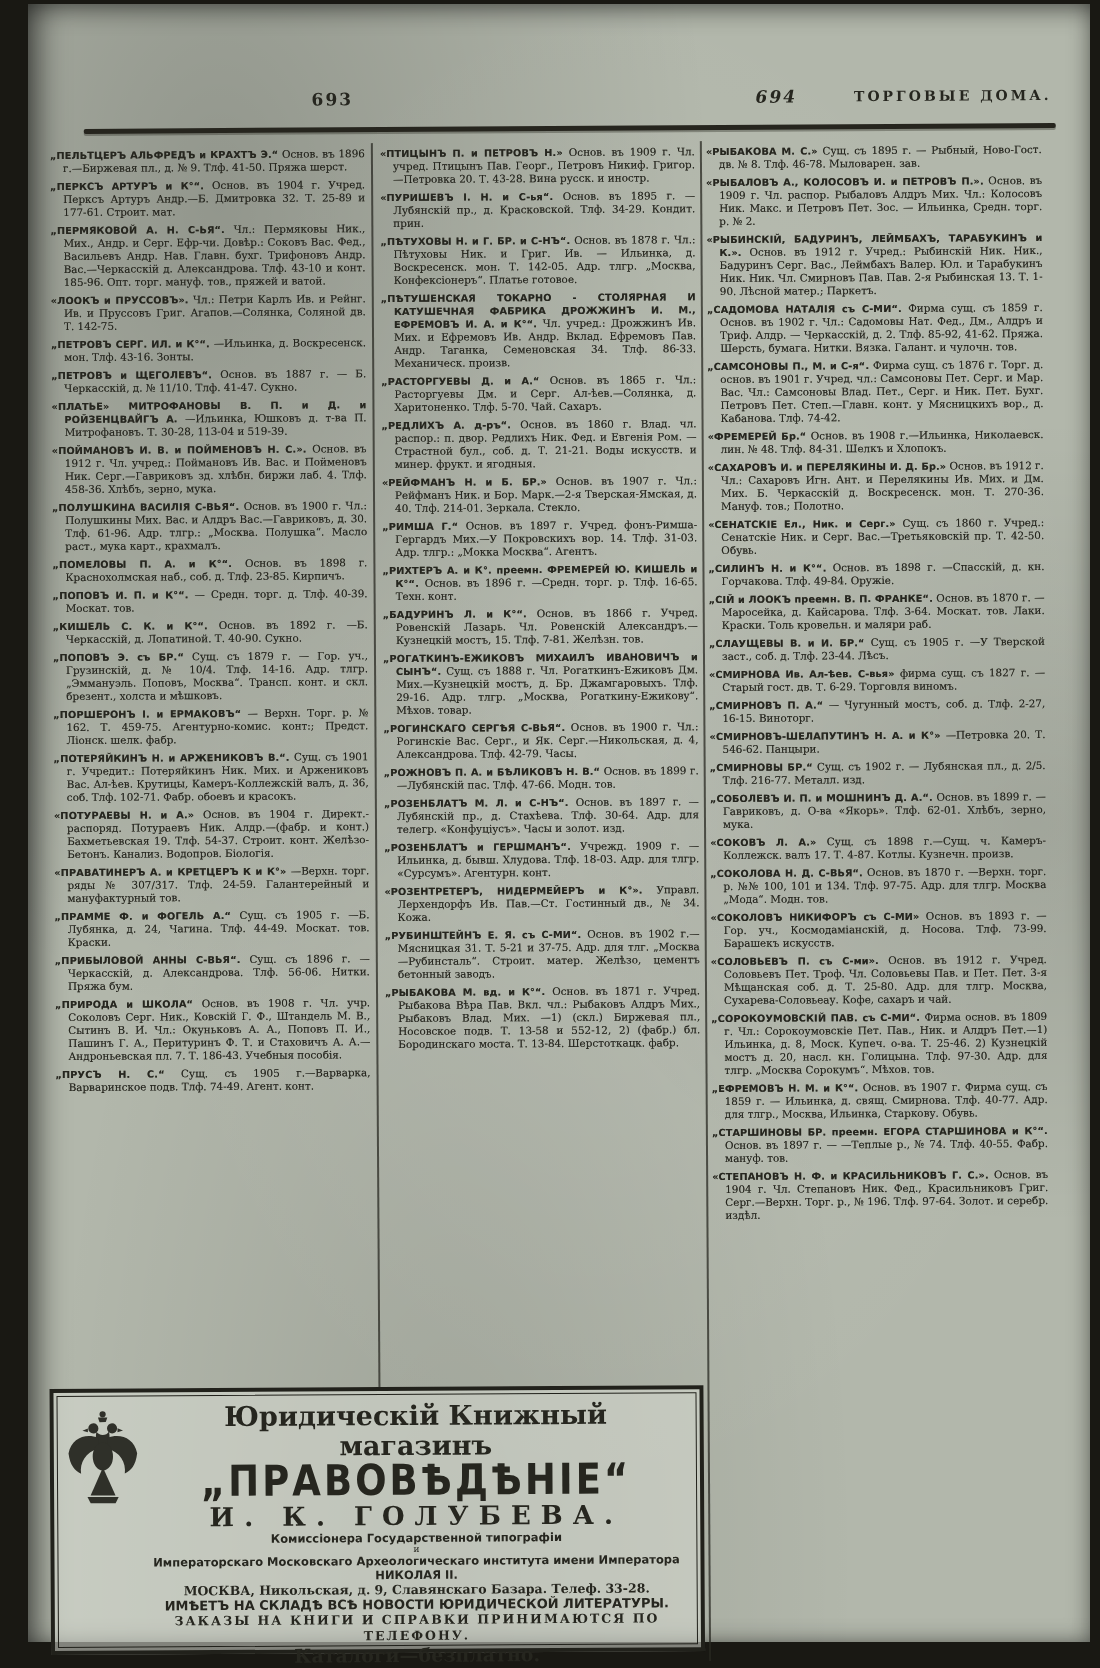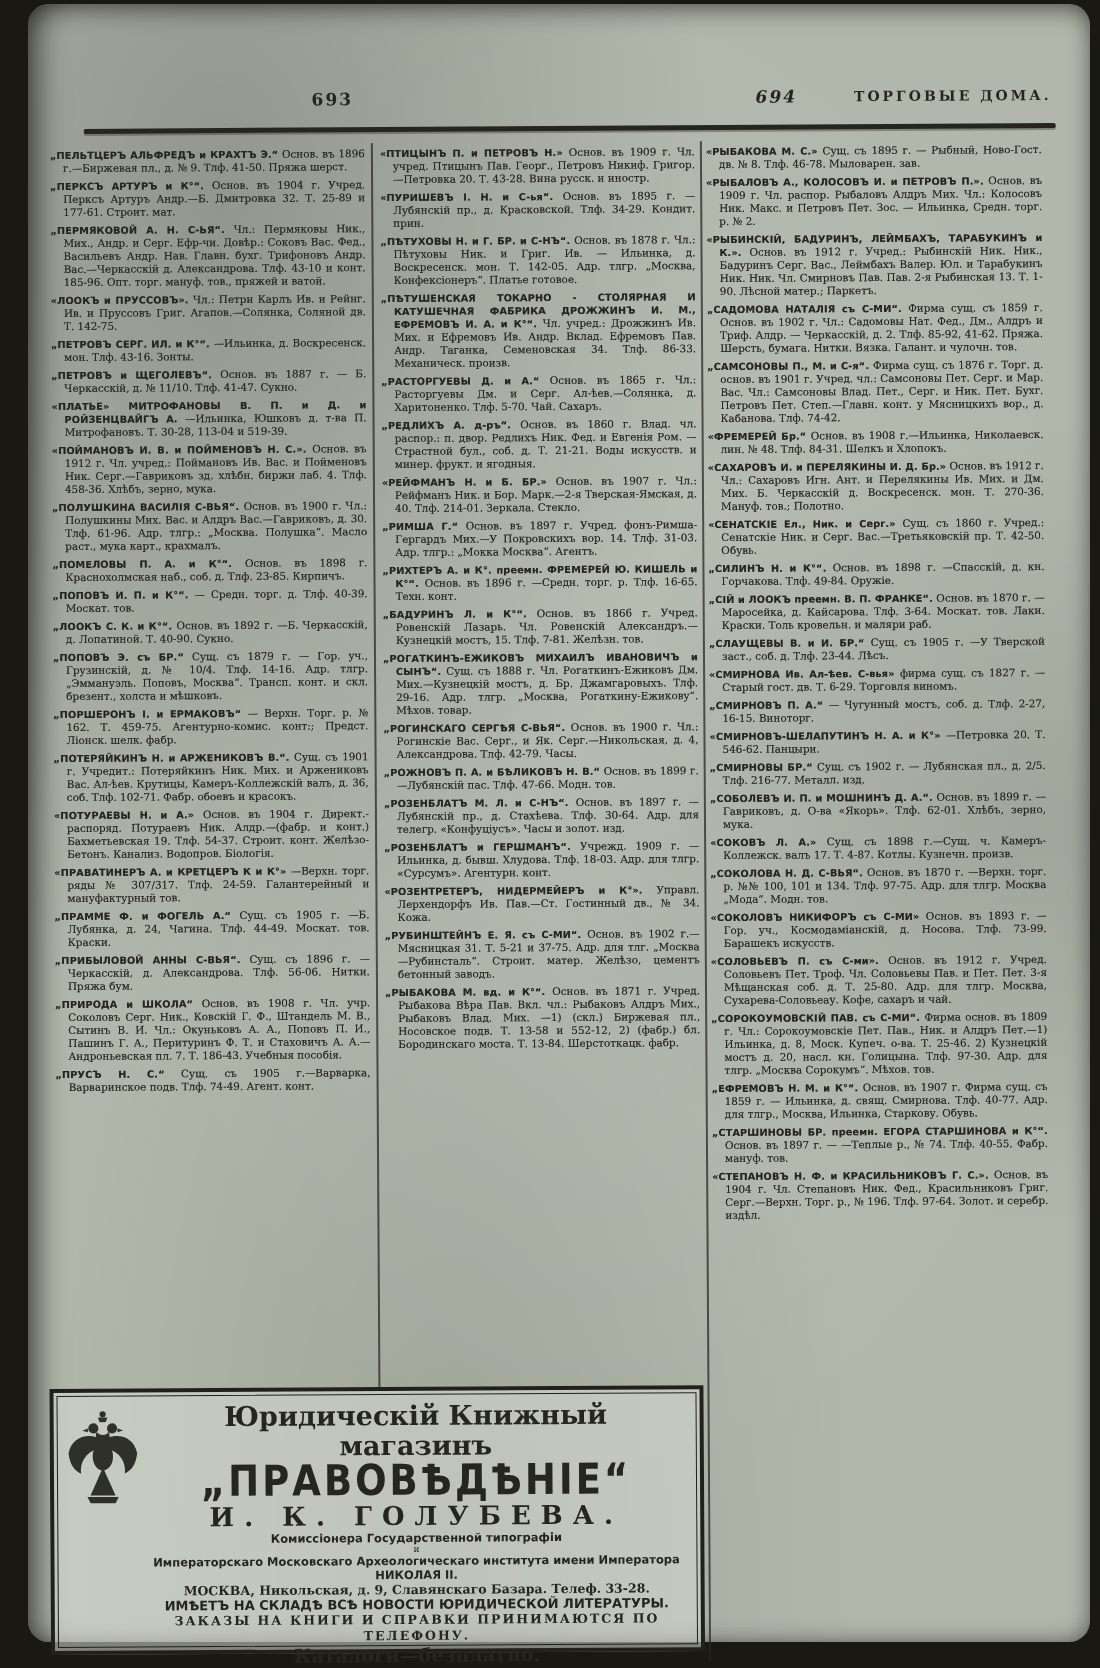--- a/index.html
+++ b/index.html
@@ -7,21 +7,21 @@
         font-family:"DejaVu Serif",serif;}
   .paper{position:absolute;left:28px;top:4px;right:10px;bottom:26px;
          background:#b2b7ab;
          background-image:
            radial-gradient(ellipse at 18% 12%, rgba(0,0,0,0.18), rgba(0,0,0,0) 40%),
            radial-gradient(ellipse at 95% 50%, rgba(0,0,0,0.10), rgba(0,0,0,0) 35%),
            radial-gradient(ellipse at 55% 45%, rgba(255,255,255,0.10), rgba(0,0,0,0) 60%),
            radial-gradient(ellipse at 40% 95%, rgba(0,0,0,0.10), rgba(0,0,0,0) 45%);
          box-shadow:inset 22px 0 30px -12px rgba(0,0,0,0.55),
                     inset 0 14px 26px -10px rgba(0,0,0,0.45),
-                    inset -10px -8px 22px -10px rgba(0,0,0,0.35);border-radius:21px;}
+                    inset -10px -8px 22px -10px rgba(0,0,0,0.35);}
   .tilt{position:absolute;left:0;top:0;right:0;bottom:0;transform:rotate(-0.35deg);
         color:#26261f;}
   .pgnum{position:absolute;top:84px;font-size:17px;font-weight:bold;letter-spacing:2px;}
   .pg-left{left:288px;} .pg-right{left:732px;font-style:italic;}
   .running-title{position:absolute;top:86px;right:34px;font-size:14px;font-weight:bold;
         letter-spacing:3px;}
   .head-rule{position:absolute;left:60px;right:30px;top:122px;height:5px;
         background:#26251e;border-radius:2px;box-shadow:0 2px 0 rgba(38,37,30,0.35);}
   .col{position:absolute;top:142px;overflow:hidden;text-align:justify;
        font-size:10.4px;line-height:13px;
@@ -76,21 +76,21 @@
           <div class="entry"><span class="fname">„ПЕРКСЪ АРТУРЪ и К°“.</span> <span class="ebody">Основ. въ 1904 г. Учред. Перксъ Артуръ Андр.—Б. Дмитровка 32. Т. 25-89 и 177-61. Строит. мат.</span></div>
           <div class="entry"><span class="fname">„ПЕРМЯКОВОЙ А. Н. С-ЬЯ“.</span> <span class="ebody">Чл.: Пермяковы Ник., Мих., Андр. и Серг. Ефр-чи. Довѣр.: Соковъ Вас. Фед., Васильевъ Андр. Нав. Главн. бухг. Трифоновъ Андр. Вас.—Черкасскій д. Александрова. Тлф. 43-10 и конт. 185-96. Опт. торг. мануф. тов., пряжей и ватой.</span></div>
           <div class="entry"><span class="fname">«ЛООКЪ и ПРУССОВЪ».</span> <span class="ebody">Чл.: Петри Карлъ Ив. и Рейнг. Ив. и Пруссовъ Григ. Агапов.—Солянка, Соляной дв. Т. 142-75.</span></div>
           <div class="entry"><span class="fname">„ПЕТРОВЪ СЕРГ. ИЛ. и К°“.</span> <span class="ebody">—Ильинка, д. Воскресенск. мон. Тлф. 43-16. Зонты.</span></div>
           <div class="entry"><span class="fname">„ПЕТРОВЪ и ЩЕГОЛЕВЪ“.</span> <span class="ebody">Основ. въ 1887 г. — Б. Черкасскій, д. № 11/10. Тлф. 41-47. Сукно.</span></div>
           <div class="entry"><span class="fname">«ПЛАТЬЕ» МИТРОФАНОВЫ В. П. и Д. и РОЙЗЕНЦВАЙГЪ А.</span> <span class="ebody">—Ильинка, Юшковъ д. т-ва П. Митрофановъ. Т. 30-28, 113-04 и 519-39.</span></div>
           <div class="entry"><span class="fname">«ПОЙМАНОВЪ И. В. и ПОЙМЕНОВЪ Н. С.».</span> <span class="ebody">Основ. въ 1912 г. Чл. учред.: Поймановъ Ив. Вас. и Пойменовъ Ник. Серг.—Гавриковъ зд. хлѣбн. биржи лаб. 4. Тлф. 458-36. Хлѣбъ, зерно, мука.</span></div>
           <div class="entry"><span class="fname">„ПОЛУШКИНА ВАСИЛІЯ С-ВЬЯ“.</span> <span class="ebody">Основ. въ 1900 г. Чл.: Полушкины Мих. Вас. и Алдръ Вас.—Гавриковъ, д. 30. Тлф. 61-96. Адр. тлгр.: „Москва. Полушка“. Масло раст., мука карт., крахмалъ.</span></div>
           <div class="entry"><span class="fname">„ПОМЕЛОВЫ П. А. и К°“.</span> <span class="ebody">Основ. въ 1898 г. Краснохолмская наб., соб. д. Тлф. 23-85. Кирпичъ.</span></div>
           <div class="entry"><span class="fname">„ПОПОВЪ И. П. и К°“.</span> <span class="ebody">— Средн. торг. д. Тлф. 40-39. Москат. тов.</span></div>
-          <div class="entry"><span class="fname">„ЛООКЪ С. К. и К°“.</span> <span class="ebody">Основ. въ 1892 г. —Б. Черкасскій, д. Лопатиной. Т. 40-90. Сукно.</span></div>
+          <div class="entry"><span class="fname">„КИШЕЛЬ С. К. и К°“.</span> <span class="ebody">Основ. въ 1892 г. —Б. Черкасскій, д. Лопатиной. Т. 40-90. Сукно.</span></div>
           <div class="entry"><span class="fname">„ПОПОВЪ Э. съ БР.“</span> <span class="ebody">Сущ. съ 1879 г. — Гор. уч., Грузинскій, д. № 10/4. Тлф. 14-16. Адр. тлгр. „Эммануэль. Поповъ, Москва“. Трансп. конт. и скл. брезент., холста и мѣшковъ.</span></div>
           <div class="entry"><span class="fname">„ПОРШЕРОНЪ І. и ЕРМАКОВЪ“</span> <span class="ebody">— Верхн. Торг. р. № 162. Т. 459-75. Агентурно-комис. конт:; Предст. Ліонск. шелк. фабр.</span></div>
           <div class="entry"><span class="fname">„ПОТЕРЯЙКИНЪ Н. и АРЖЕНИКОВЪ В.“.</span> <span class="ebody">Сущ. съ 1901 г. Учредит.: Потеряйкинъ Ник. Мих. и Аржениковъ Вас. Ал-ѣев. Крутицы, Камеръ-Коллежскій валъ, д. 36, соб. Тлф. 102-71. Фабр. обоевъ и красокъ.</span></div>
           <div class="entry"><span class="fname">«ПОТУРАЕВЫ Н. и А.»</span> <span class="ebody">Основ. въ 1904 г. Директ.-распоряд. Потураевъ Ник. Алдр.—(фабр. и конт.) Бахметьевская 19. Тлф. 54-37. Строит. конт. Желѣзо-Бетонъ. Канализ. Водопров. Біологія.</span></div>
           <div class="entry"><span class="fname">«ПРАВАТИНЕРЪ А. и КРЕТЦЕРЪ К и К°»</span> <span class="ebody">—Верхн. торг. ряды № 307/317. Тлф. 24-59. Галантерейный и мануфактурный тов.</span></div>
           <div class="entry"><span class="fname">„ПРАММЕ Ф. и ФОГЕЛЬ А.“</span> <span class="ebody">Сущ. съ 1905 г. —Б. Лубянка, д. 24, Чагина. Тлф. 44-49. Москат. тов. Краски.</span></div>
           <div class="entry"><span class="fname">„ПРИБЫЛОВОЙ АННЫ С-ВЬЯ“.</span> <span class="ebody">Сущ. съ 1896 г. — Черкасскій, д. Александрова. Тлф. 56-06. Нитки. Пряжа бум.</span></div>
           <div class="entry"><span class="fname">„ПРИРОДА и ШКОЛА“</span> <span class="ebody">Основ. въ 1908 г. Чл. учр. Соколовъ Серг. Ник., Ковскій Г. Ф., Штандель М. В., Сытинъ В. И. Чл.: Окуньковъ А. А., Поповъ П. И., Пашинъ Г. А., Перитуринъ Ф. Т. и Стаховичъ А. А.—Андроньевская пл. 7. Т. 186-43. Учебныя пособія.</span></div>
           <div class="entry"><span class="fname">„ПРУСЪ Н. С.“</span> <span class="ebody">Сущ. съ 1905 г.—Варварка, Варваринское подв. Тлф. 74-49. Агент. конт.</span></div>
         </div>

